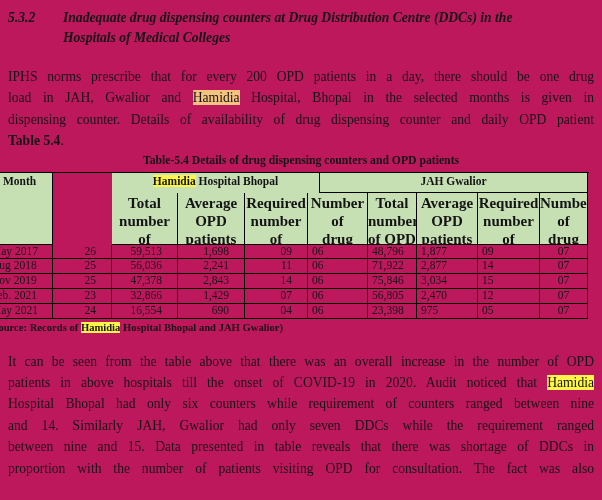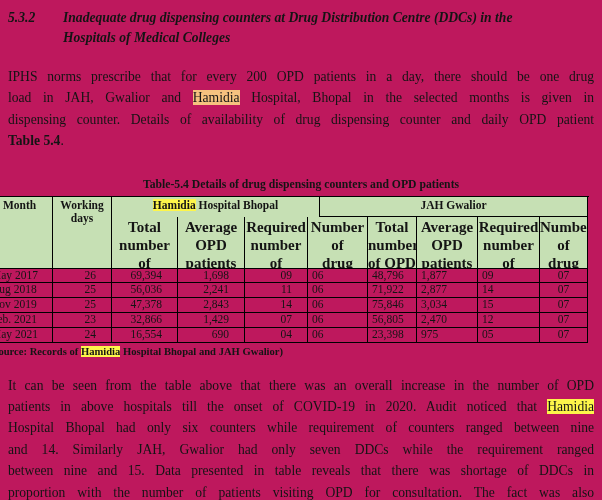--- a/index.html
+++ b/index.html
@@ -8,21 +8,21 @@
     color:#141414;font-family:"Liberation Serif","DejaVu Serif",serif;
     padding:8px 8px 0 8px;box-sizing:border-box;
   }
   .pline{font-size:13.6px;line-height:21.4px;white-space:normal;}
   .just{text-align:justify;text-align-last:justify;}
   .heading{font-weight:bold;font-style:italic;}
   .heading .pline{line-height:20px;}
   .h-num{display:inline-block;width:55px;}
   .h-indent{margin-left:55px;}
   .para1{margin-top:18px;}
-  .caption{margin-top:26px;text-align:center;font-weight:bold;font-size:11.7px;line-height:14px;}
+  .caption{margin-top:2px;text-align:center;font-weight:bold;font-size:11.7px;line-height:14px;}
   .tablewrap{
     position:relative;margin-top:4px;margin-left:-21px;width:602px;height:146px;
     border-top:1px solid #000;
   }
   .hc{
     position:absolute;box-sizing:border-box;background:#c6e0b4;
     border-right:1px solid #000;border-bottom:1px solid #000;
     text-align:center;font-weight:bold;overflow:hidden;
   }
   .hc.big{font-size:11.5px;line-height:13px;padding-top:2px;}
@@ -58,22 +58,20 @@
       <div class="pline just"><span>IPHS norms prescribe that for every 200 OPD patients in a day, there should be one drug</span></div>
       <div class="pline just"><span>load in JAH, Gwalior and </span><span class="hl-o">Hamidia</span><span> Hospital, Bhopal in the selected months is given in</span></div>
       <div class="pline just"><span>dispensing counter. Details of availability of drug dispensing counter and daily OPD patient</span></div>
       <div class="pline"><span style="font-weight: bold;">Table 5.4</span><span>.</span></div>
     </div>
 
   <div class="caption">Table-5.4 Details of drug dispensing counters and OPD patients</div>
 
   <div class="tablewrap">
     <div class="hc big" style="left:0;top:0;width:66px;height:72px;">Month</div>
-    <div class="hc big" style="left:66px;top:0;width:59px;height:72px;white-space:pre-line;">Working
-days</div>
     <div class="hc grp" style="left:125px;top:0;width:208px;height:36px;"><span class="hl-y">Hamidia</span><span> Hospital Bhopal</span></div>
     <div class="hc grp" style="left:333px;top:0;width:268px;height:20px;">JAH Gwalior</div>
     <div class="hc sub" style="left:125px;top:20px;width:66px;height:52px;">Total
 number of
 OPD
 patients</div>
     <div class="hc sub" style="left:191px;top:20px;width:67px;height:52px;">Average
 OPD
 patients per
 day</div>
@@ -102,21 +100,21 @@
 counters</div>
     <div class="hc sub" style="left:553px;top:20px;width:48px;height:52px;">Number of
 drug
 dispensing
 counters
 available</div>
     <div class="rows">
         <div class="drow">
           <div class="dcell w0 l">May 2017</div>
           <div class="dcell w1 r">26</div>
-          <div class="dcell w2 r">69,394</div>
+          <div class="dcell w2 r">59,513</div>
           <div class="dcell w3 r">1,698</div>
           <div class="dcell w4 r">09</div>
           <div class="dcell w5 l">06</div>
           <div class="dcell w6 l">48,796</div>
           <div class="dcell w7 l">1,877</div>
           <div class="dcell w8 l">09</div>
           <div class="dcell w9 c">07</div>
         </div>
         <div class="drow">
           <div class="dcell w0 l">Aug 2018</div>

